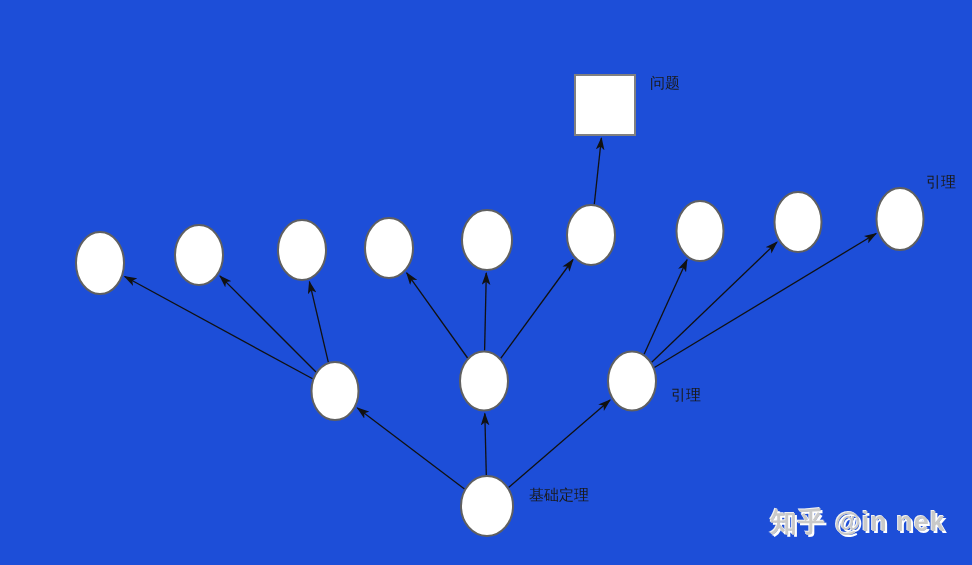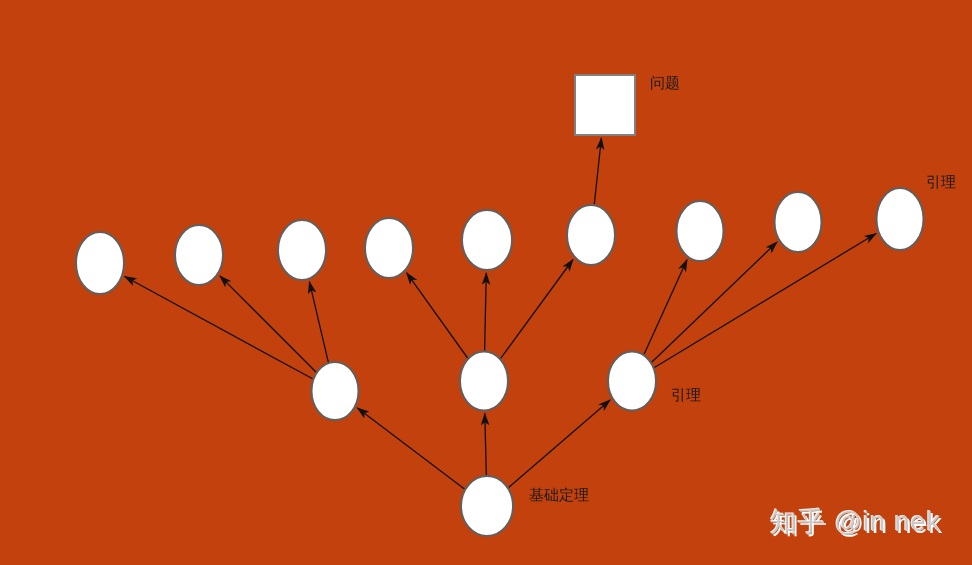--- a/index.html
+++ b/index.html
@@ -5,21 +5,21 @@
   html, body {
     margin: 0;
     padding: 0;
     background: #ffffff;
     font-family: "Liberation Sans", sans-serif;
   }
   .canvas {
     position: relative;
     width: 972px;
     height: 565px;
-    background: #c2410c;
+    background: #1d4ed8;
     overflow: hidden;
   }
   svg.diagram {
     position: absolute;
     left: 0;
     top: 0;
   }
   .node-label {
     font-family: "Liberation Sans", sans-serif;
     font-size: 15px;
@@ -27,20 +27,21 @@
   .watermark {
     position: absolute;
     left: 770px;
     top: 504px;
     font-size: 27px;
     letter-spacing: 1px;
     color: #c9c9c9;
     text-shadow: 2px 2px 0 #ffffff, -1px -1px 0 #f2f2f2;
     white-space: nowrap;
     user-select: none;
+    font-weight: bold;
   }
 </style>
 </head>
 <body>
 
 <div class="canvas">
   <svg class="diagram" id="diagram" width="972" height="565" viewBox="0 0 972 565">
     <defs>
       <marker id="arrowhead" viewBox="0 0 12 8" refX="11" refY="4" markerWidth="13" markerHeight="9" markerUnits="userSpaceOnUse" orient="auto">
         <path d="M0,0 L12,4 L0,8 L3,4 Z" fill="#111111"></path>

